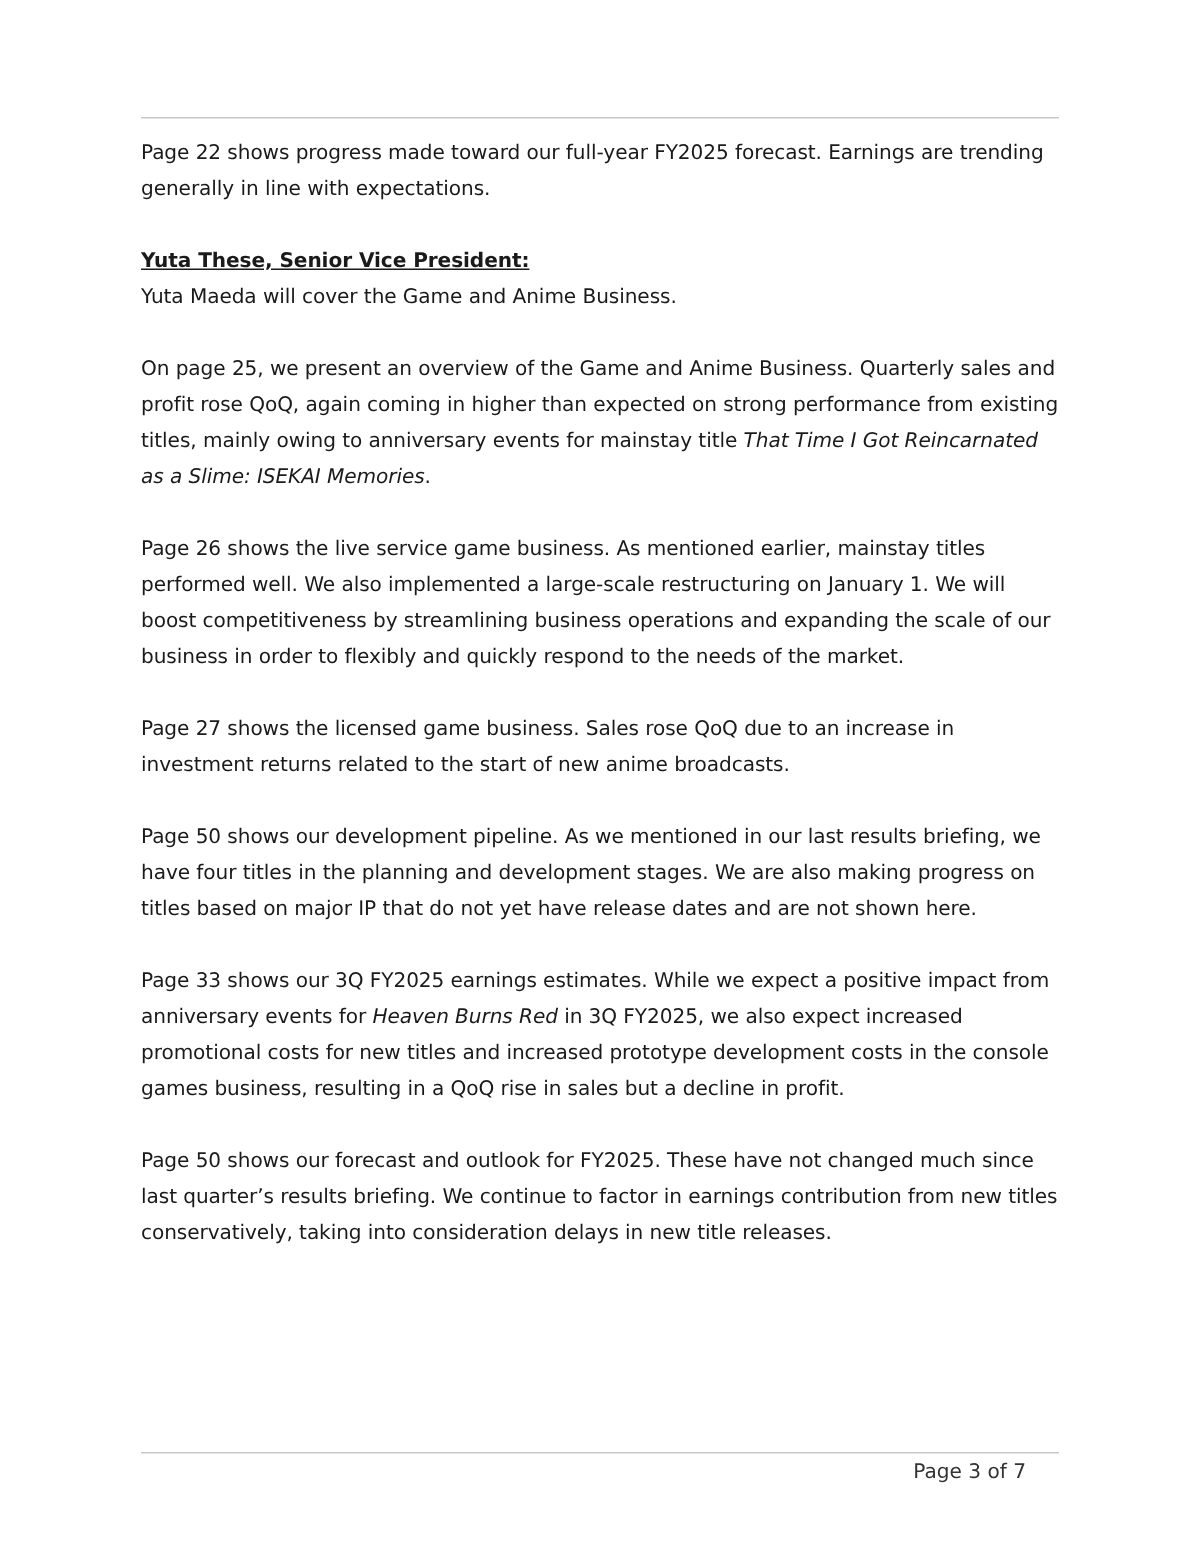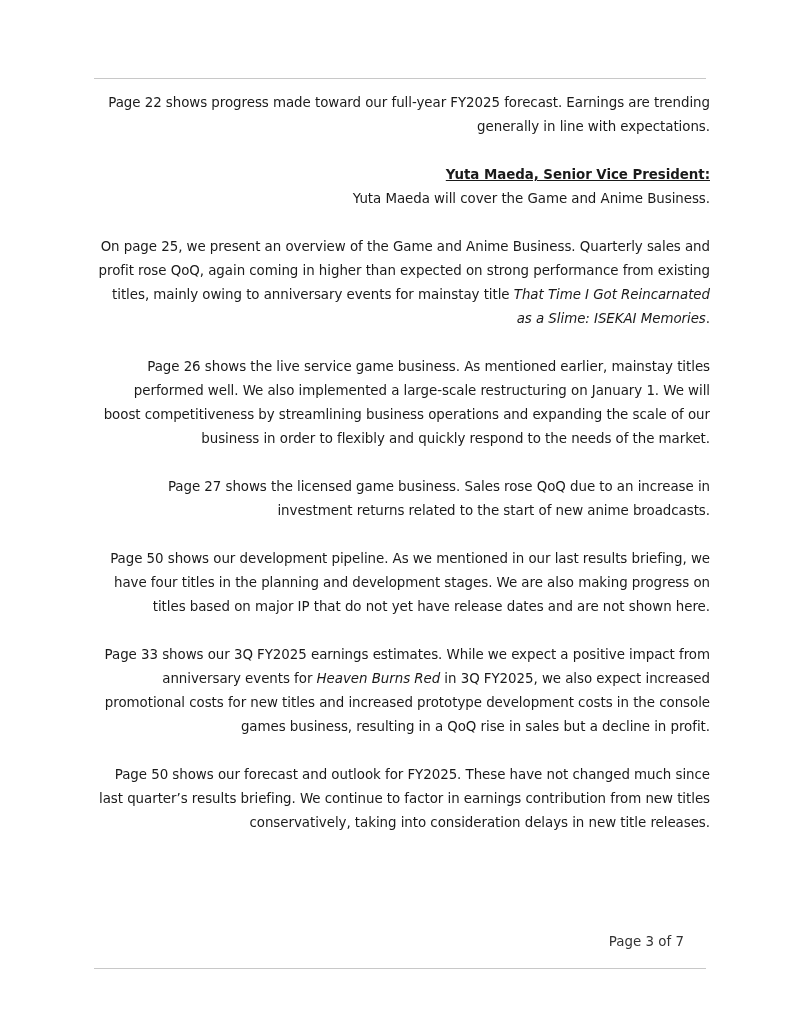--- a/index.html
+++ b/index.html
@@ -13,21 +13,20 @@
     position: relative;
     overflow: hidden;
     font-family: "DejaVu Sans", sans-serif;
     color: #1a1a1a;
   }
   .page {
     position: absolute;
     left: 0; top: 0;
     width: 800px;
     height: 1035px;
-    text-align: right;
   }
   .rule-top {
     position: absolute;
     left: 94px;
     width: 612px;
     top: 78px;
     height: 1px;
     background: #c8c8c8;
   }
   .rule-bottom {
@@ -51,37 +50,37 @@
     margin: 0 0 24px 0;
   }
   .speaker {
     font-weight: bold;
     text-decoration: underline;
     margin: 0;
   }
   em { font-style: italic; }
   .footer {
     position: absolute;
-    top: 930px;
+    top: 970px;
     right: 116px;
     font-size: 13.4px;
     line-height: 24px;
     color: #333333;
   }
 </style>
 </head>
 <body>
 
 <div class="page">
   <div class="rule-top"></div>
 
   <div class="content">
     <p class="para">Page 22 shows progress made toward our full-year FY2025 forecast. Earnings are trending generally in line with expectations.</p>
 
-    <p class="speaker">Yuta Maeda, Senior Vice President:</p>
+    <p class="speaker">Yuta These, Senior Vice President:</p>
     <p class="para">Yuta Maeda will cover the Game and Anime Business.</p>
 
 
     <p class="para"><span>On page 25, we present an overview of the Game and Anime Business. Quarterly sales and profit rose QoQ, again coming in higher than expected on strong performance from existing titles, mainly owing to anniversary events for mainstay title </span><em>That Time I Got Reincarnated as a Slime: ISEKAI Memories</em><span>.</span></p>
 
     <p class="para">Page 26 shows the live service game business. As mentioned earlier, mainstay titles performed well. We also implemented a large-scale restructuring on January 1. We will boost competitiveness by streamlining business operations and expanding the scale of our business in order to flexibly and quickly respond to the needs of the market.</p>
 
     <p class="para">Page 27 shows the licensed game business. Sales rose QoQ due to an increase in investment returns related to the start of new anime broadcasts.</p>
 
     <p class="para">Page 50 shows our development pipeline. As we mentioned in our last results briefing, we have four titles in the planning and development stages. We are also making progress on titles based on major IP that do not yet have release dates and are not shown here.</p>

